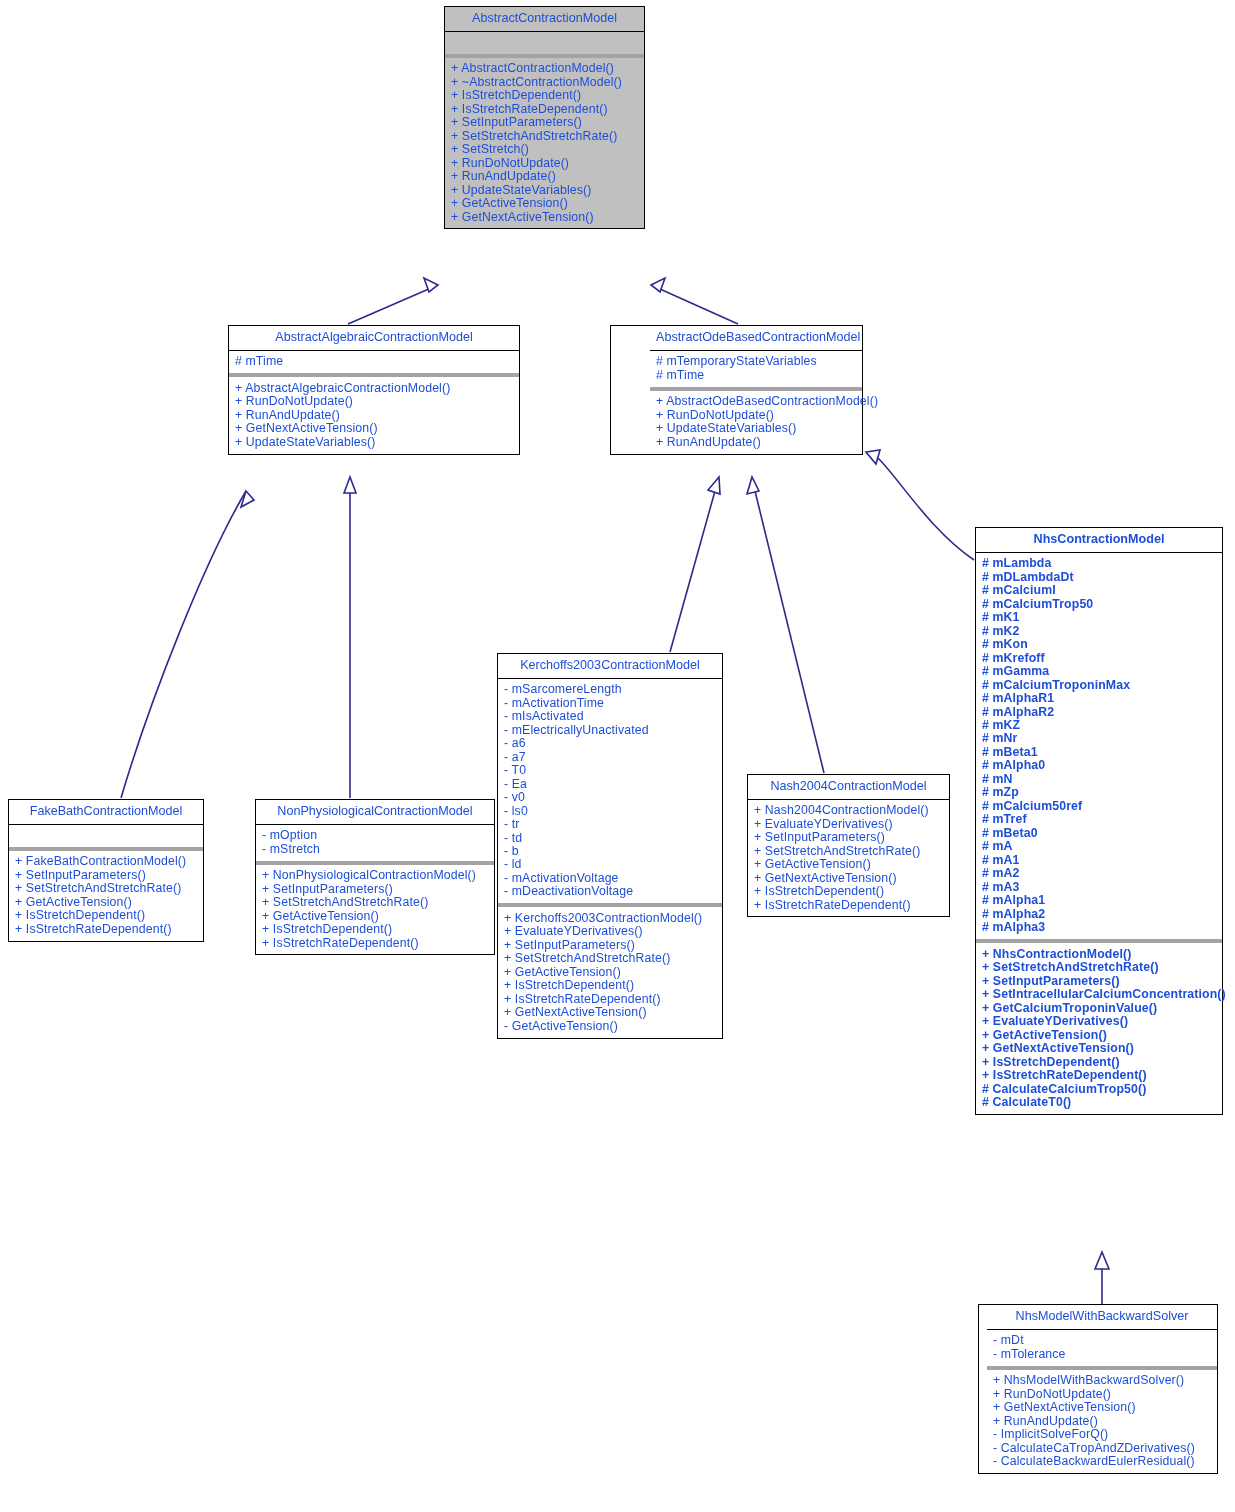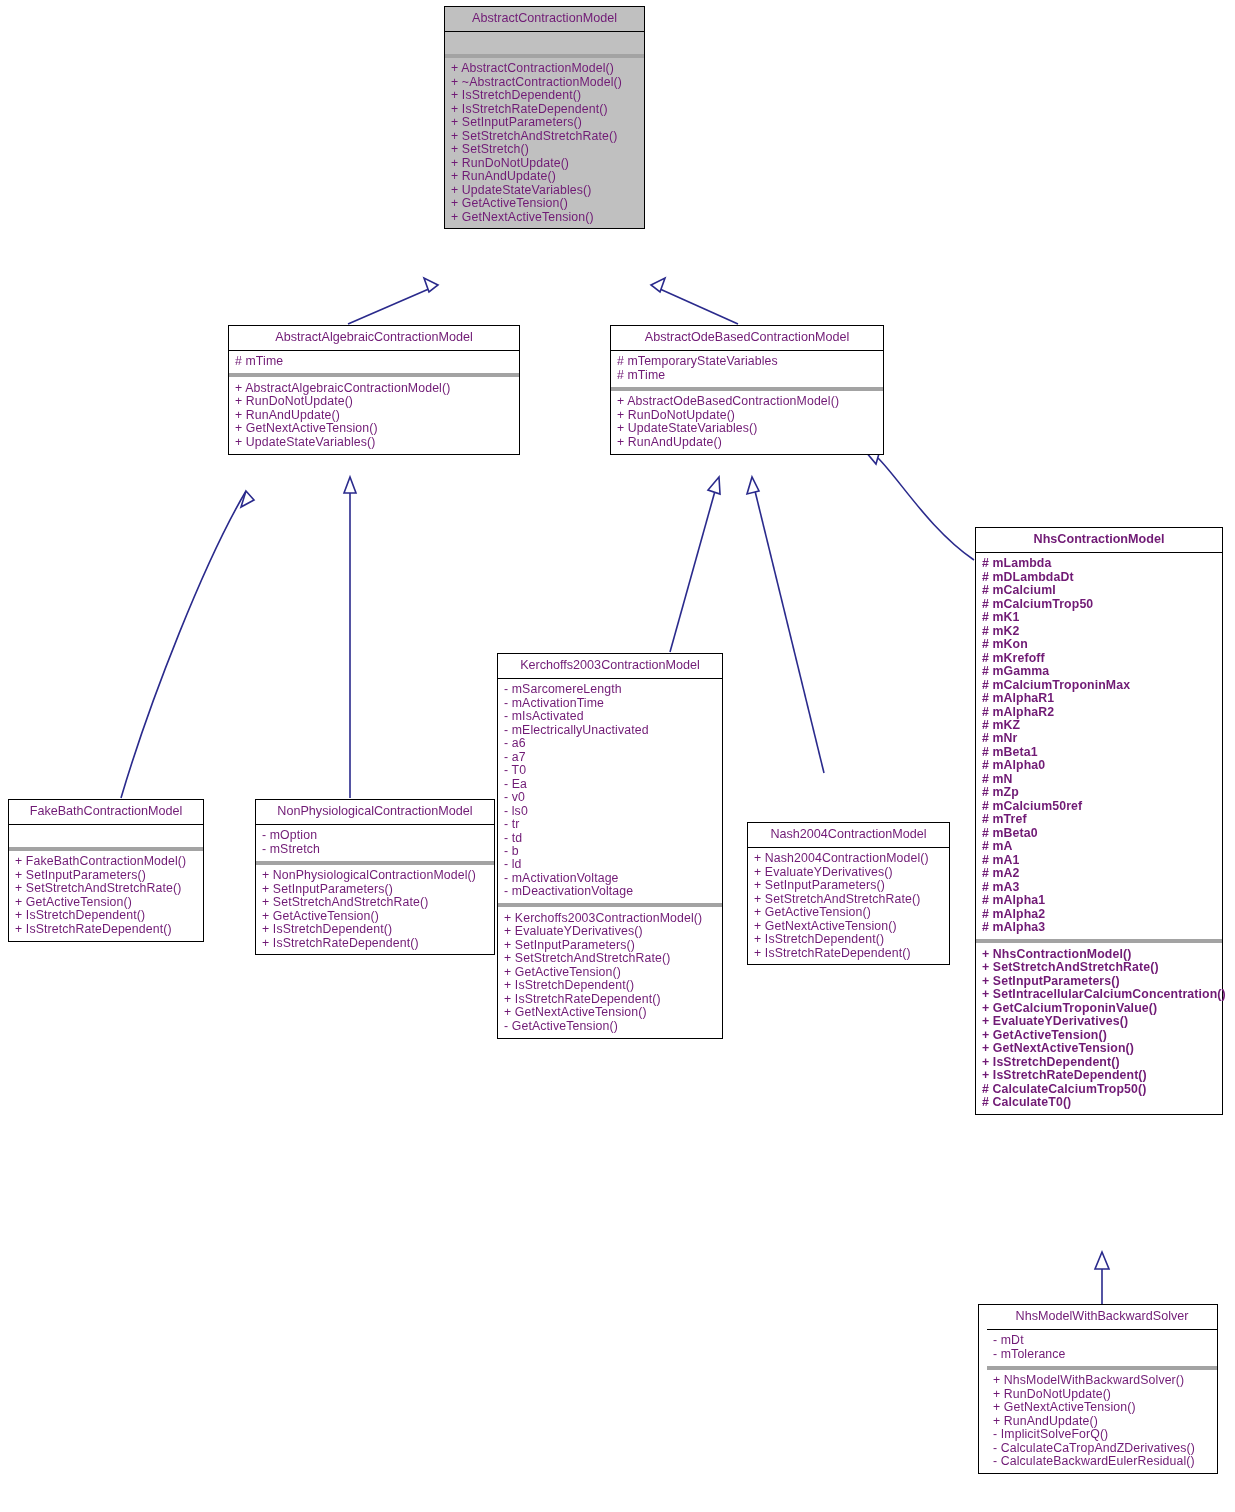--- a/index.html
+++ b/index.html
@@ -26,21 +26,21 @@
     height: 1512px;
     pointer-events: none;
   }
   .uml-class {
     position: absolute;
     box-sizing: border-box;
     border: 1px solid #000000;
     background: #ffffff;
     font-size: 12.3px;
     line-height: 1.0;
-    color: #701a75;
+    color: #1d4ed8;
   }
   .uml-class.root {
     background: #c0c0c0;
   }
   .class-title {
     text-align: center;
     padding: 5px 6px 6px 6px;
     font-size: 12.6px;
     white-space: nowrap;
     border-bottom: 1px solid #000000;
@@ -124,21 +124,21 @@
     </div>
     <div class="class-ops">
       <div class="member">+ AbstractAlgebraicContractionModel()</div>
       <div class="member">+ RunDoNotUpdate()</div>
       <div class="member">+ RunAndUpdate()</div>
       <div class="member">+ GetNextActiveTension()</div>
       <div class="member">+ UpdateStateVariables()</div>
     </div>
   </div>
 
-  <div class="uml-class" style="left:610px; top:325px; width:274px;">
+  <div class="uml-class" style="left:610px; top:325px; width:253px;padding-left:39px;">
     <div class="class-title">AbstractOdeBasedContractionModel</div>
     <div class="class-attrs">
       <div class="member"># mTemporaryStateVariables</div>
       <div class="member"># mTime</div>
     </div>
     <div class="class-ops">
       <div class="member">+ AbstractOdeBasedContractionModel()</div>
       <div class="member">+ RunDoNotUpdate()</div>
       <div class="member">+ UpdateStateVariables()</div>
       <div class="member">+ RunAndUpdate()</div>
@@ -200,21 +200,21 @@
       <div class="member">+ SetInputParameters()</div>
       <div class="member">+ SetStretchAndStretchRate()</div>
       <div class="member">+ GetActiveTension()</div>
       <div class="member">+ IsStretchDependent()</div>
       <div class="member">+ IsStretchRateDependent()</div>
       <div class="member">+ GetNextActiveTension()</div>
       <div class="member">- GetActiveTension()</div>
     </div>
   </div>
 
-  <div class="uml-class" style="left:747px; top:774px; width:203px;margin-top:48px;">
+  <div class="uml-class" style="left:747px; top:774px; width:203px;">
     <div class="class-title">Nash2004ContractionModel</div>
     <div class="class-ops">
       <div class="member">+ Nash2004ContractionModel()</div>
       <div class="member">+ EvaluateYDerivatives()</div>
       <div class="member">+ SetInputParameters()</div>
       <div class="member">+ SetStretchAndStretchRate()</div>
       <div class="member">+ GetActiveTension()</div>
       <div class="member">+ GetNextActiveTension()</div>
       <div class="member">+ IsStretchDependent()</div>
       <div class="member">+ IsStretchRateDependent()</div>

